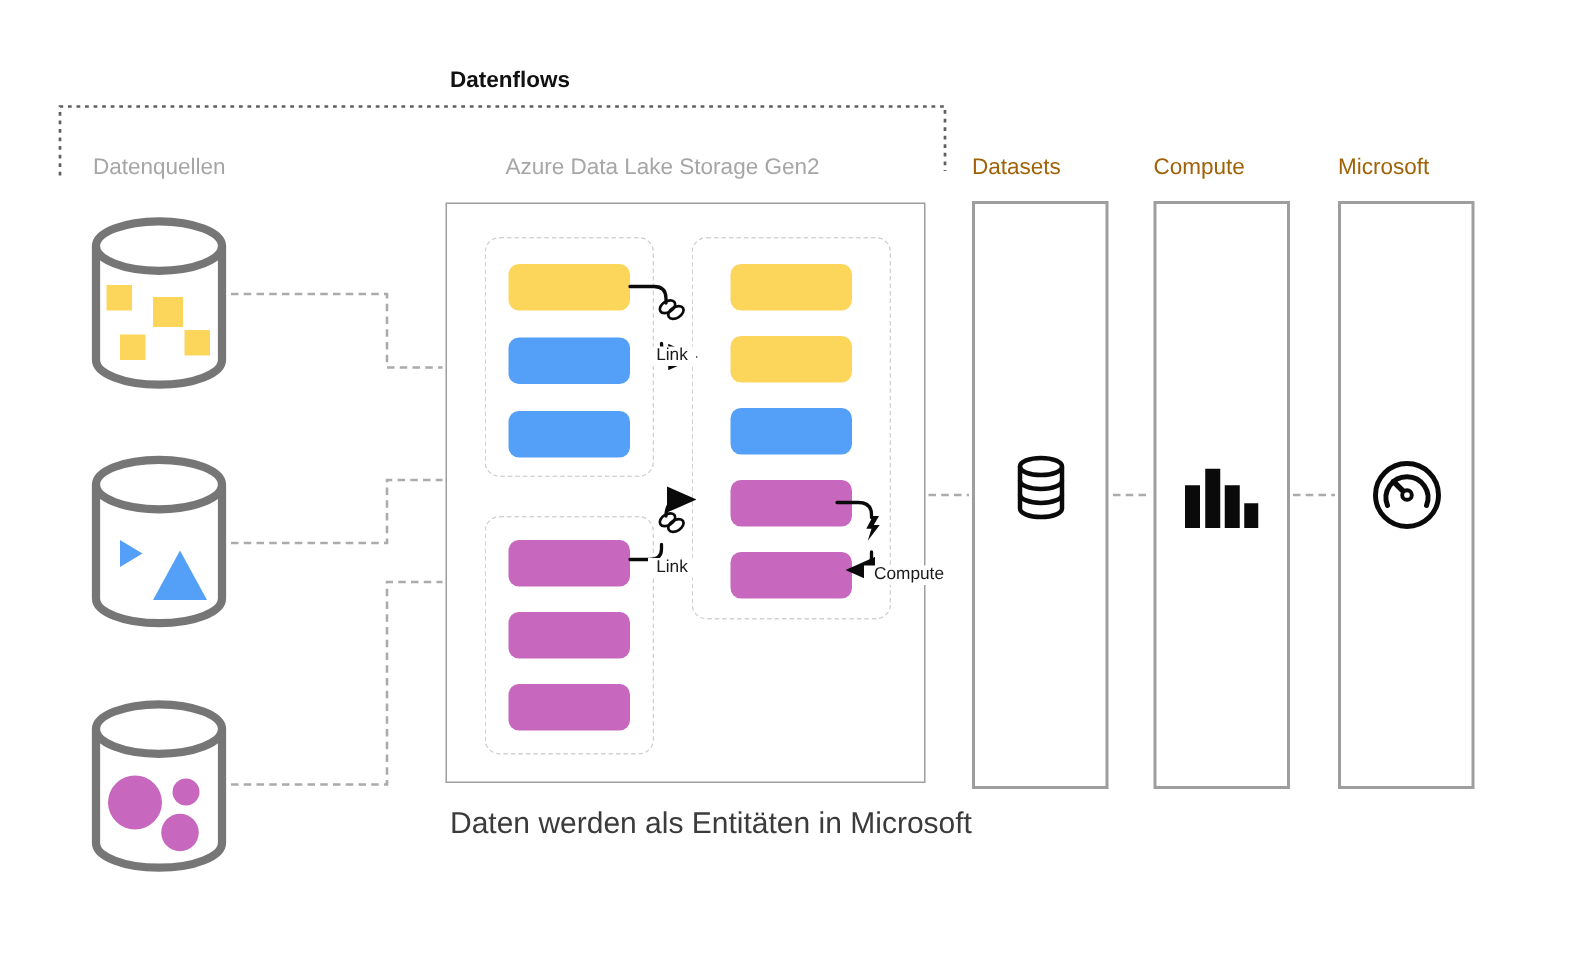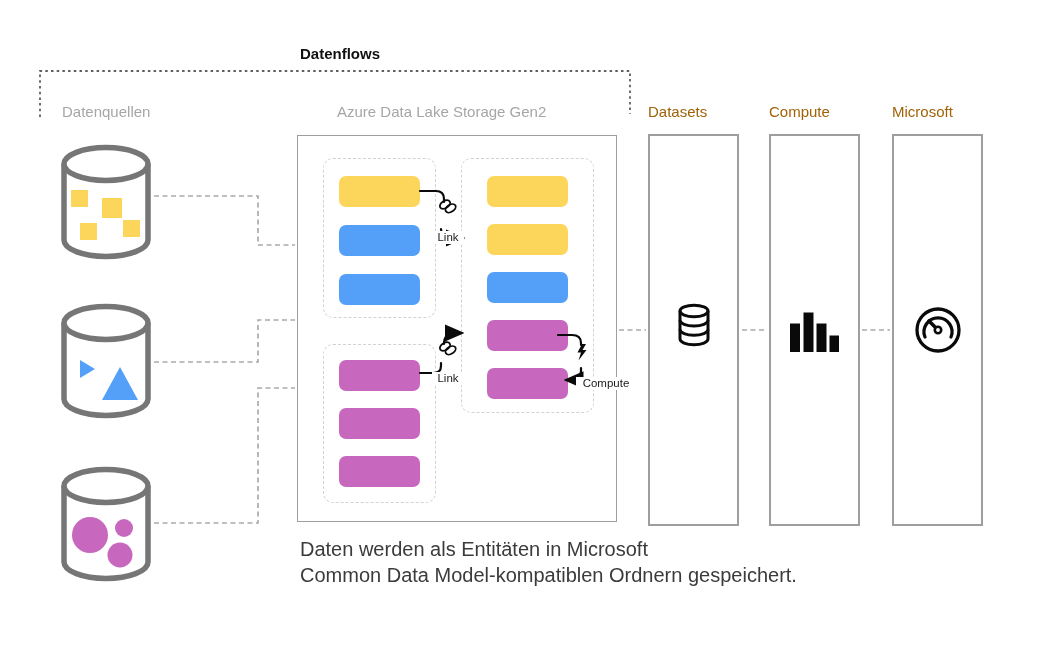--- a/index.html
+++ b/index.html
@@ -174,16 +174,15 @@
     <path d="M581 368 V371 Q581 380 572 380 H567" fill="none" stroke="#0a0a0a" stroke-width="2.2" stroke-linecap="round" marker-end="url(#ah)"></path>
     <path d="M582 344 L577.5 352.5 H581 L578.5 360.5 L586.5 350 H582.5 L586 344 Z" fill="#0a0a0a"></path>
   </svg>
 
   <div class="abs mini-label" style="left:432px; top:215px; width:32px;">Link</div>
   <div class="abs mini-label" style="left:432px; top:356px; width:32px;">Link</div>
   <div class="abs mini-label" style="left:576px; top:361px; width:60px;">Compute</div>
 
   <div class="abs caption">
     <div>Daten werden als Entitäten in Microsoft</div>
-    <div>Common Data Model-kompatiblen Ordnern gespeichert.</div>
   </div>
 
 </div>
 
 </body></html>

